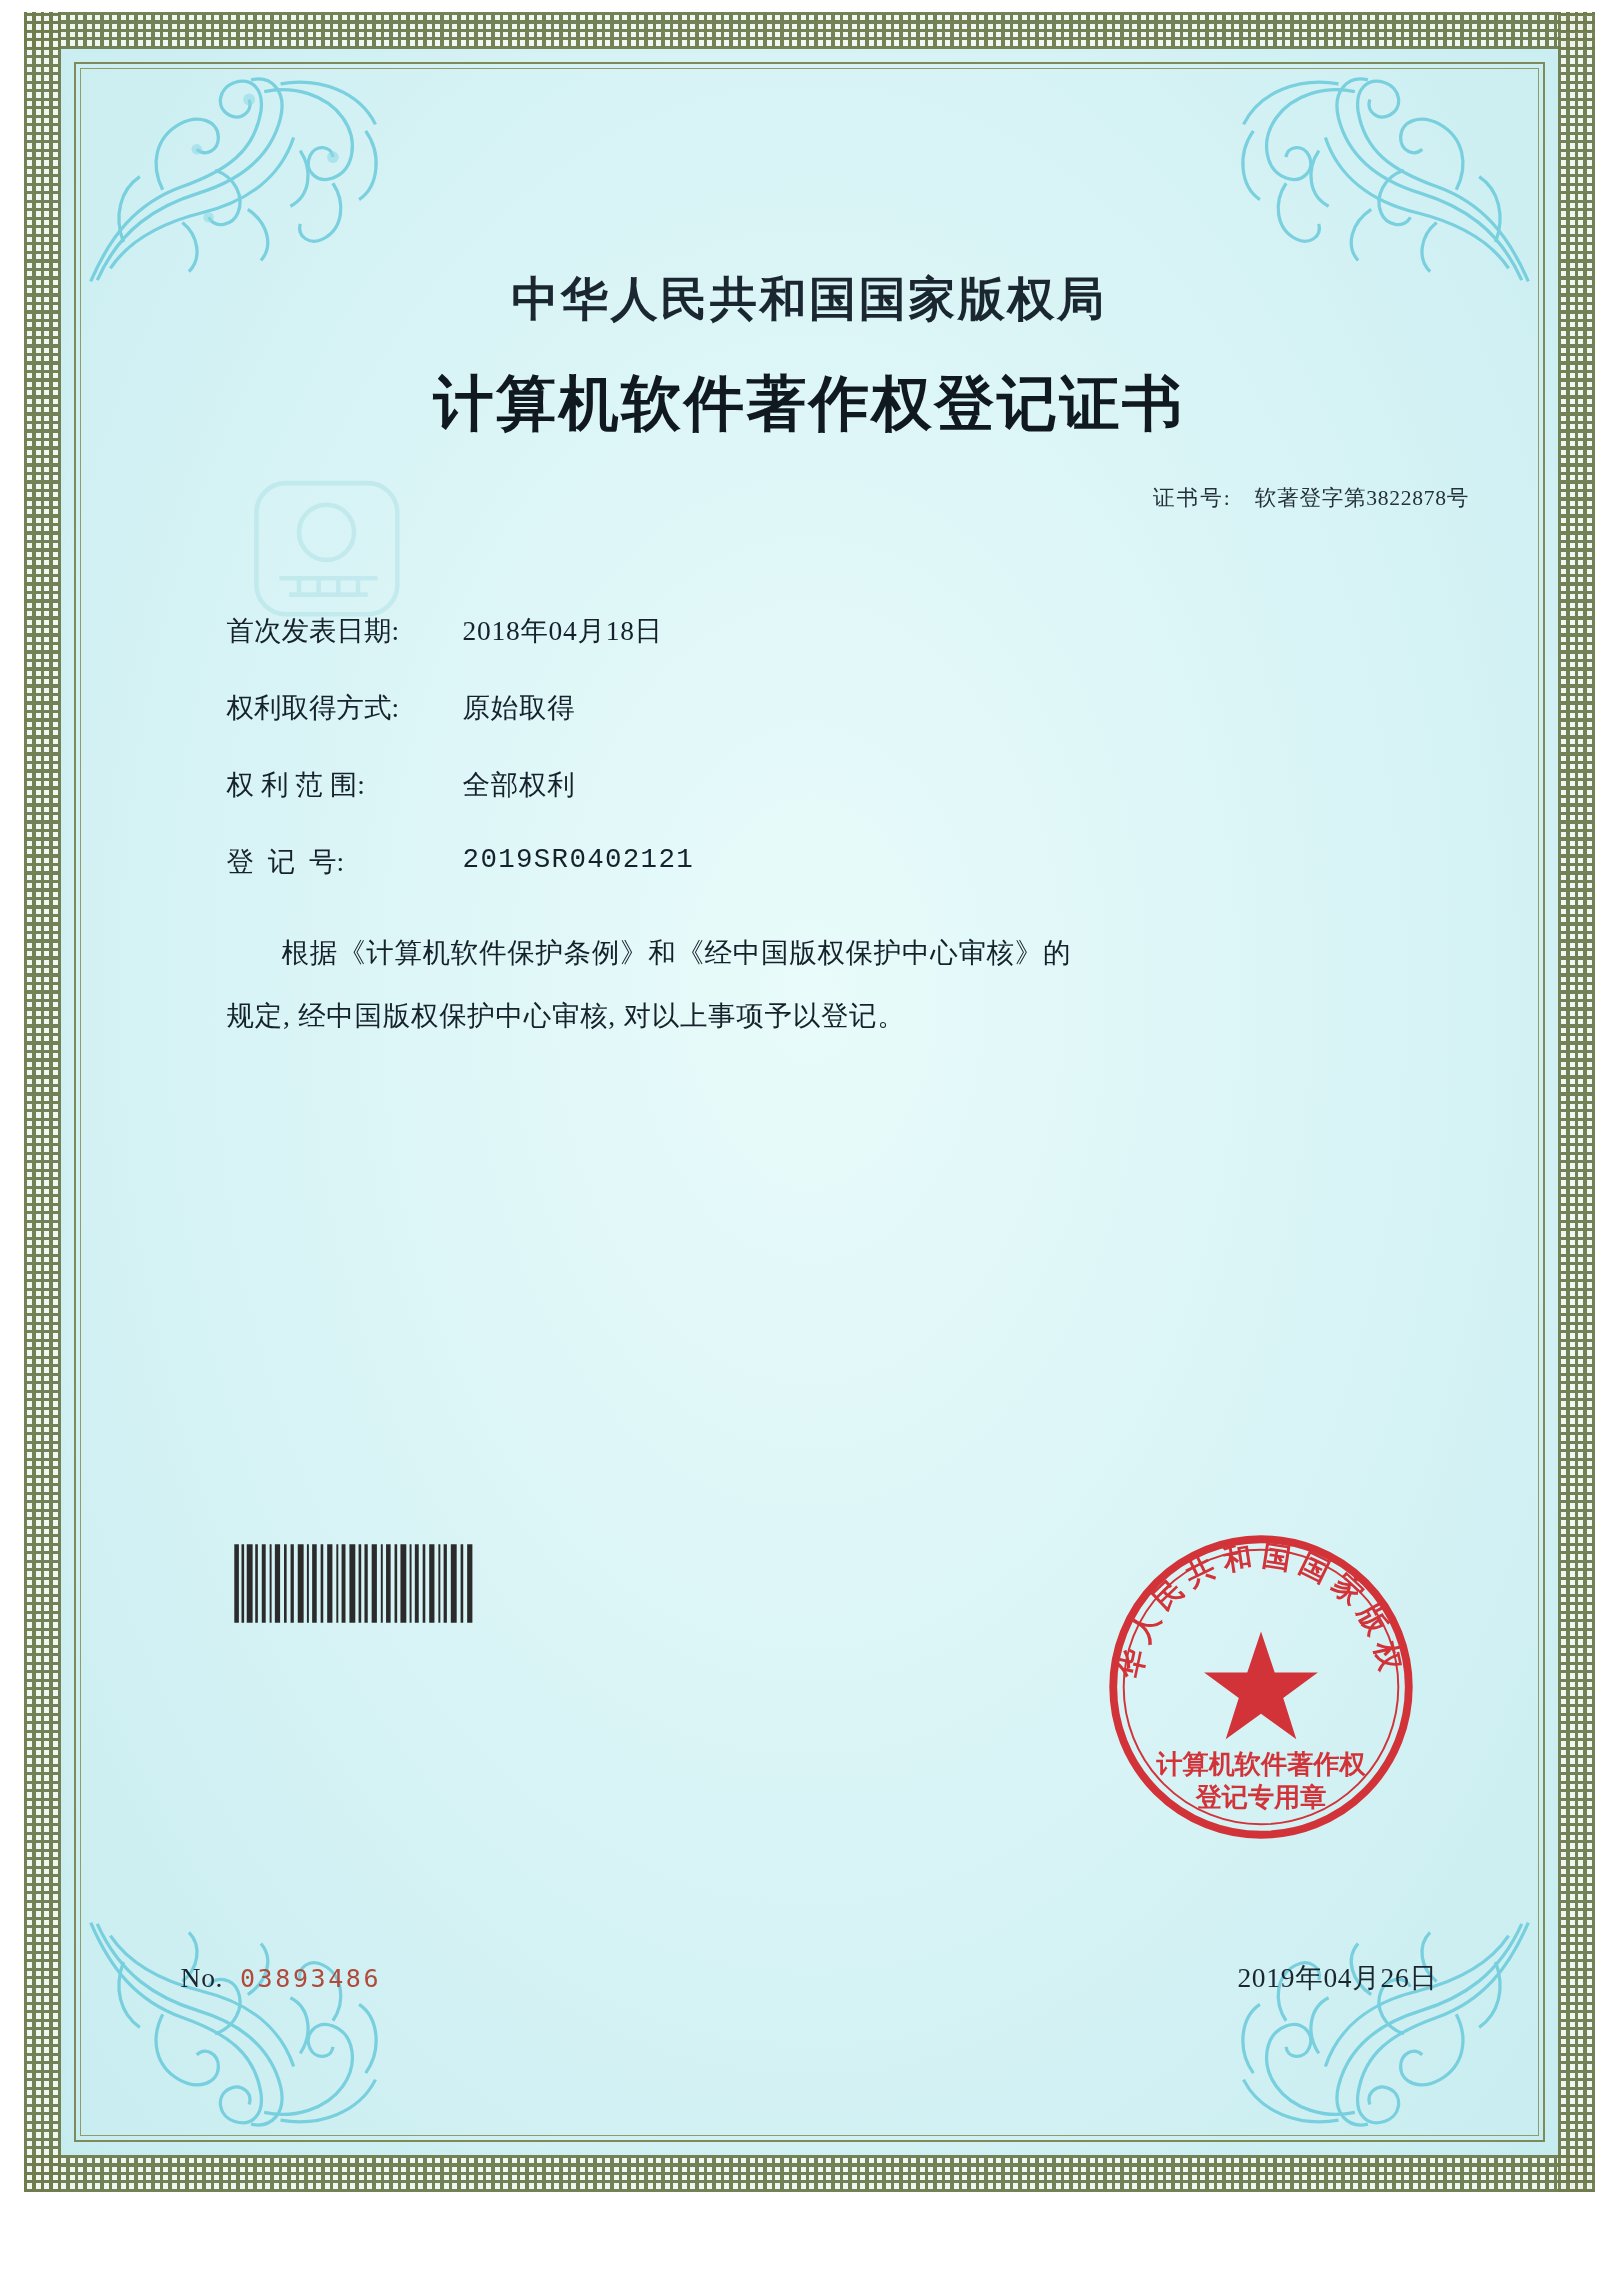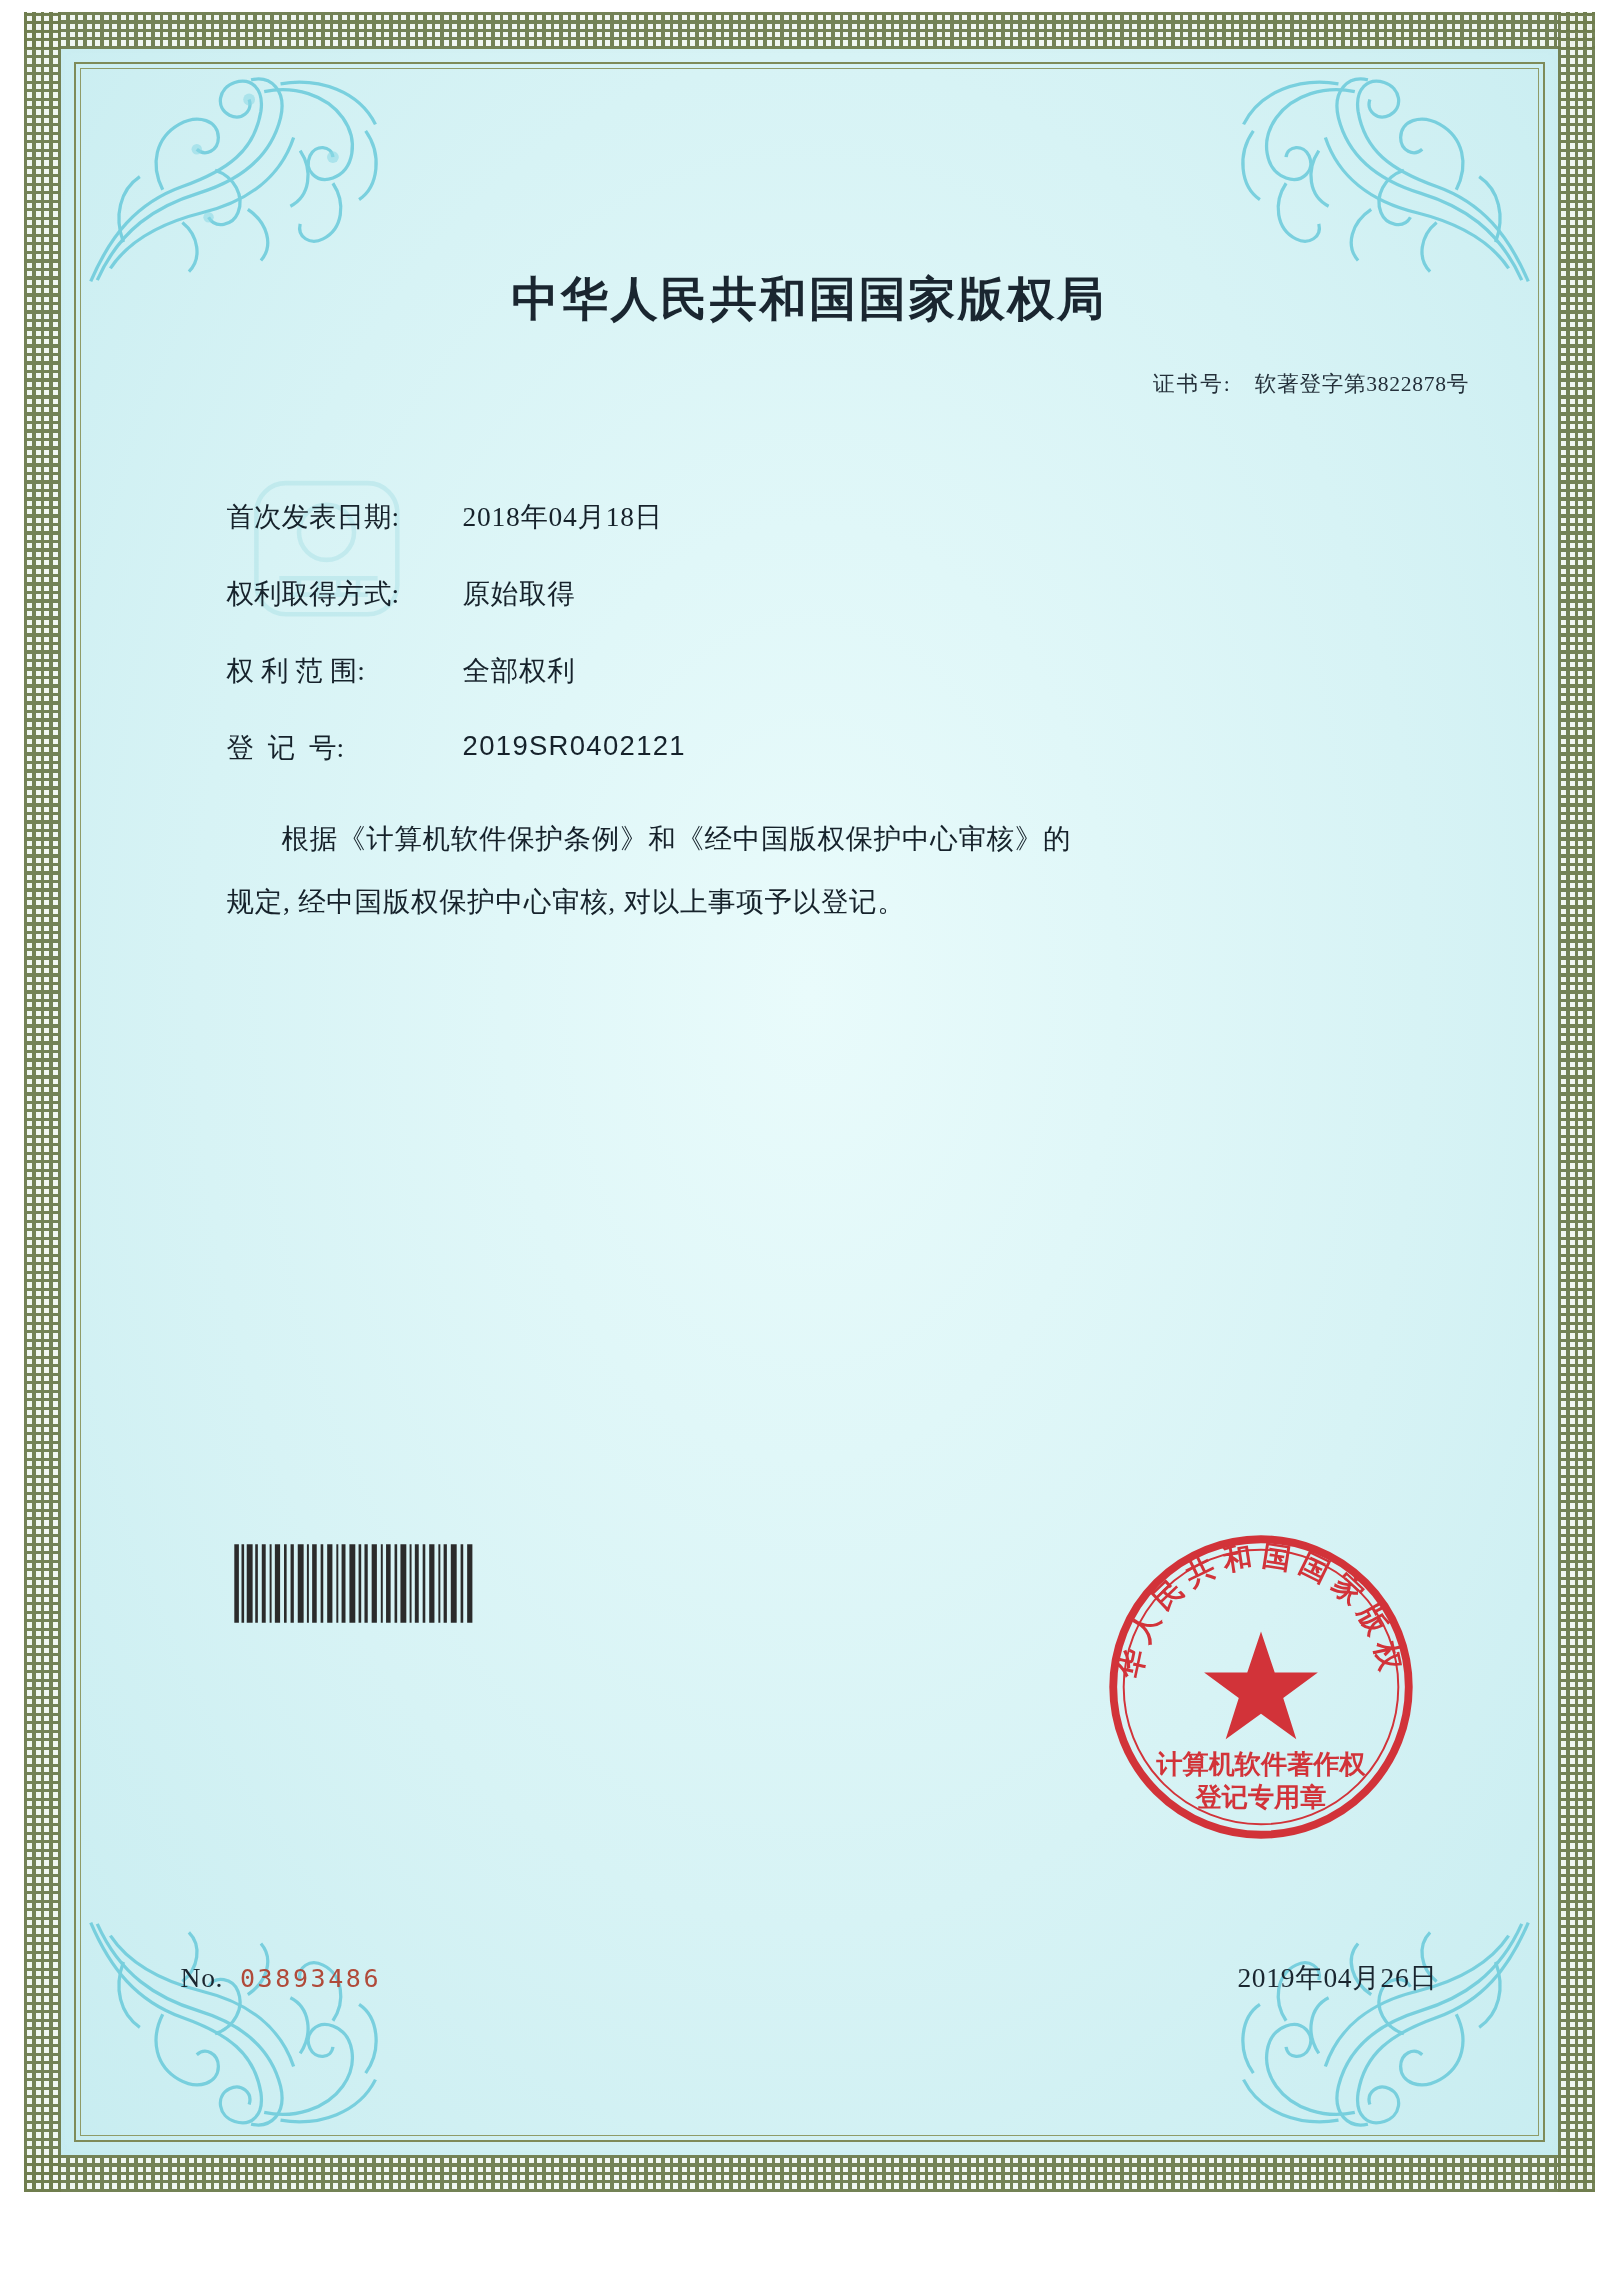--- a/index.html
+++ b/index.html
@@ -153,21 +153,21 @@
     color: #16222b;
     letter-spacing: 0px;
     white-space: pre;
   }
   .f-value {
     font-size: 27.5px;
     color: #16222b;
     letter-spacing: 0.7px;
   }
   .f-value.mono {
-    font-family: Liberation Sans, sans-serif;
+    font-family: Liberation Mono, monospace;
     letter-spacing: 1.3px;
   }
   .f-value .v-line2 { display: block; margin-top: 6.5px; letter-spacing: 2.6px; }
 
   .gap-big { height: 79px; }
 
   .fields2 { padding-left: 105px; margin-top: 22px; }
   .fields2 .field-row { margin-bottom: 41px; }
   .fields2 .f-label { width: 236px; flex: 0 0 236px; font-size: 27.5px; }
 
@@ -338,20 +338,21 @@
           <path d="M75,190 h120"></path>
           <path d="M90,165 v25 M120,165 v25 M150,165 v25 M180,165 v25"></path>
         </g>
       </svg>
     </div>
 
     <div class="content">
 
       <div class="org-title">中华人民共和国国家版权局</div>
 
+      <div class="main-title">计算机软件著作权登记证书</div>
 
       <div class="cert-no">
         <span class="cn-label">证书号:</span>
         <span class="cn-value">软著登字第3822878号</span>
       </div>
 
 
       <div class="gap-big"></div>
 
       <div class="fields2">

